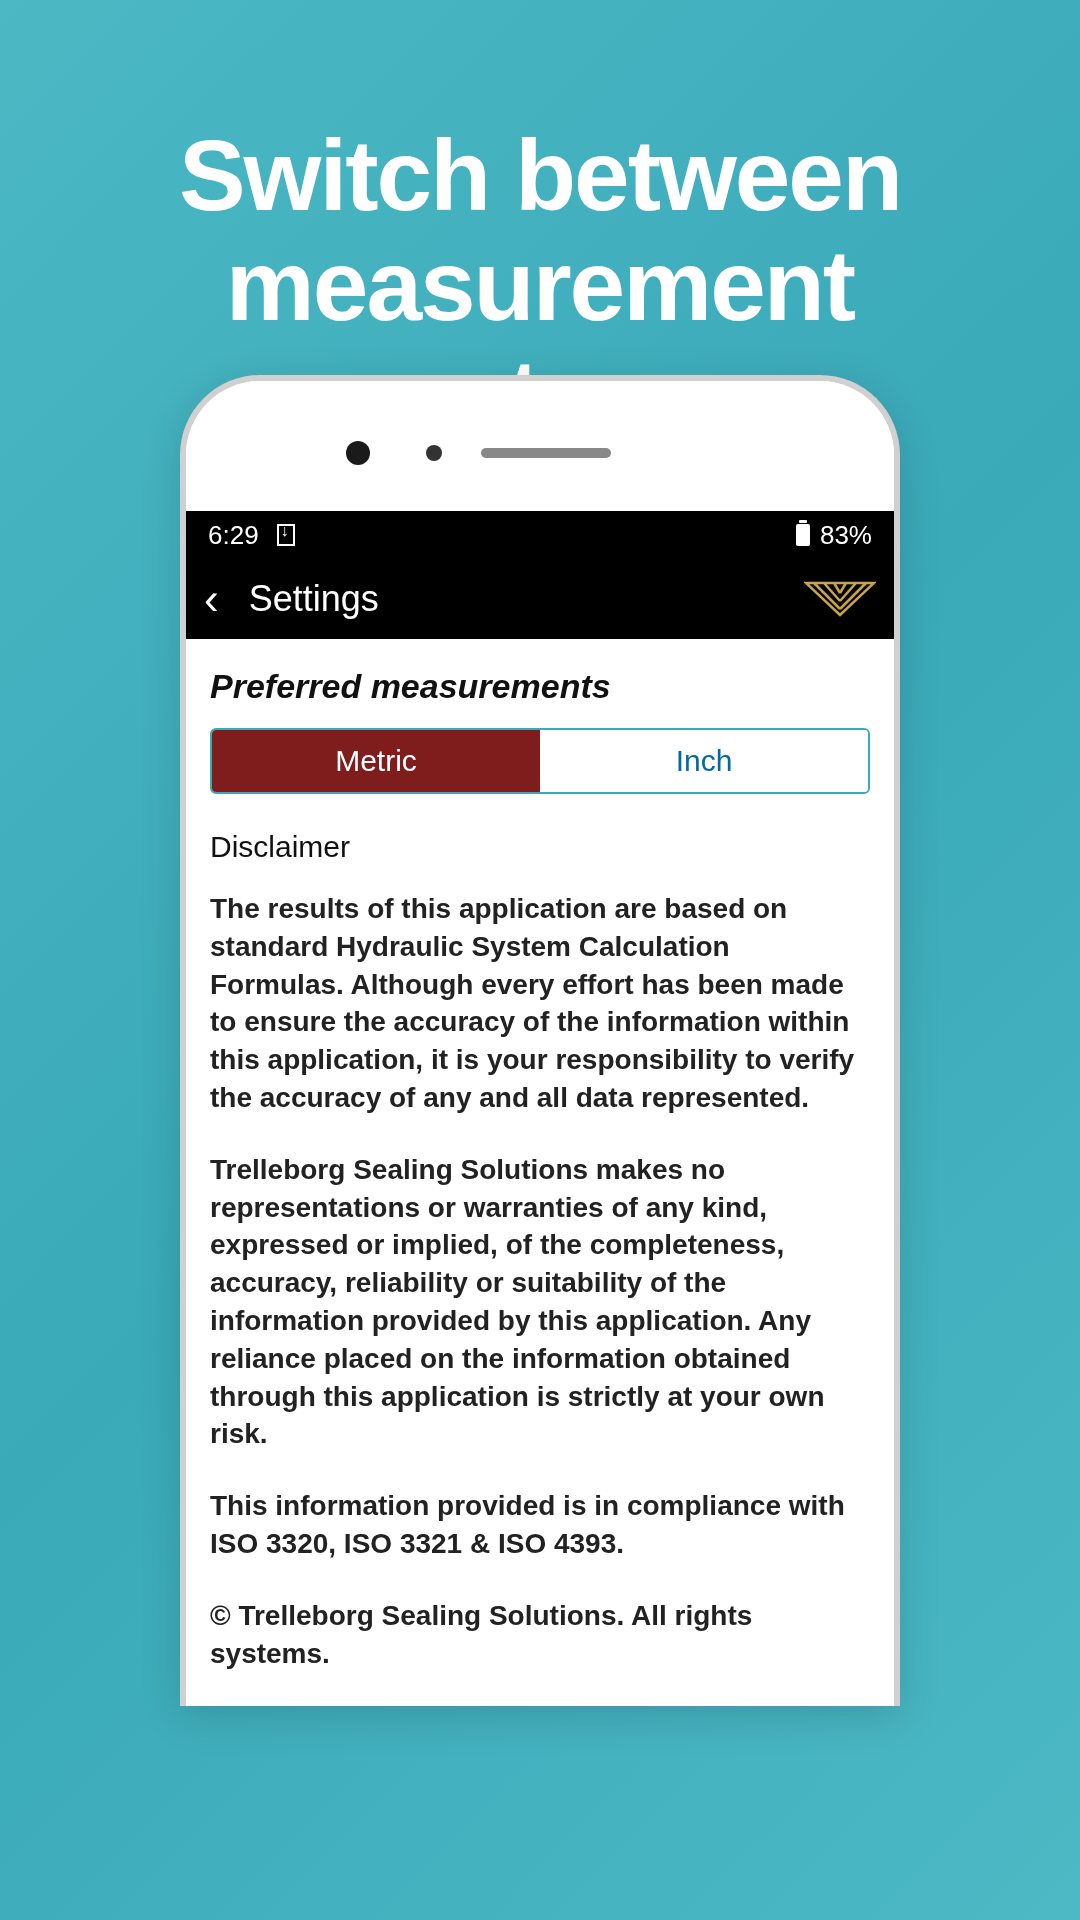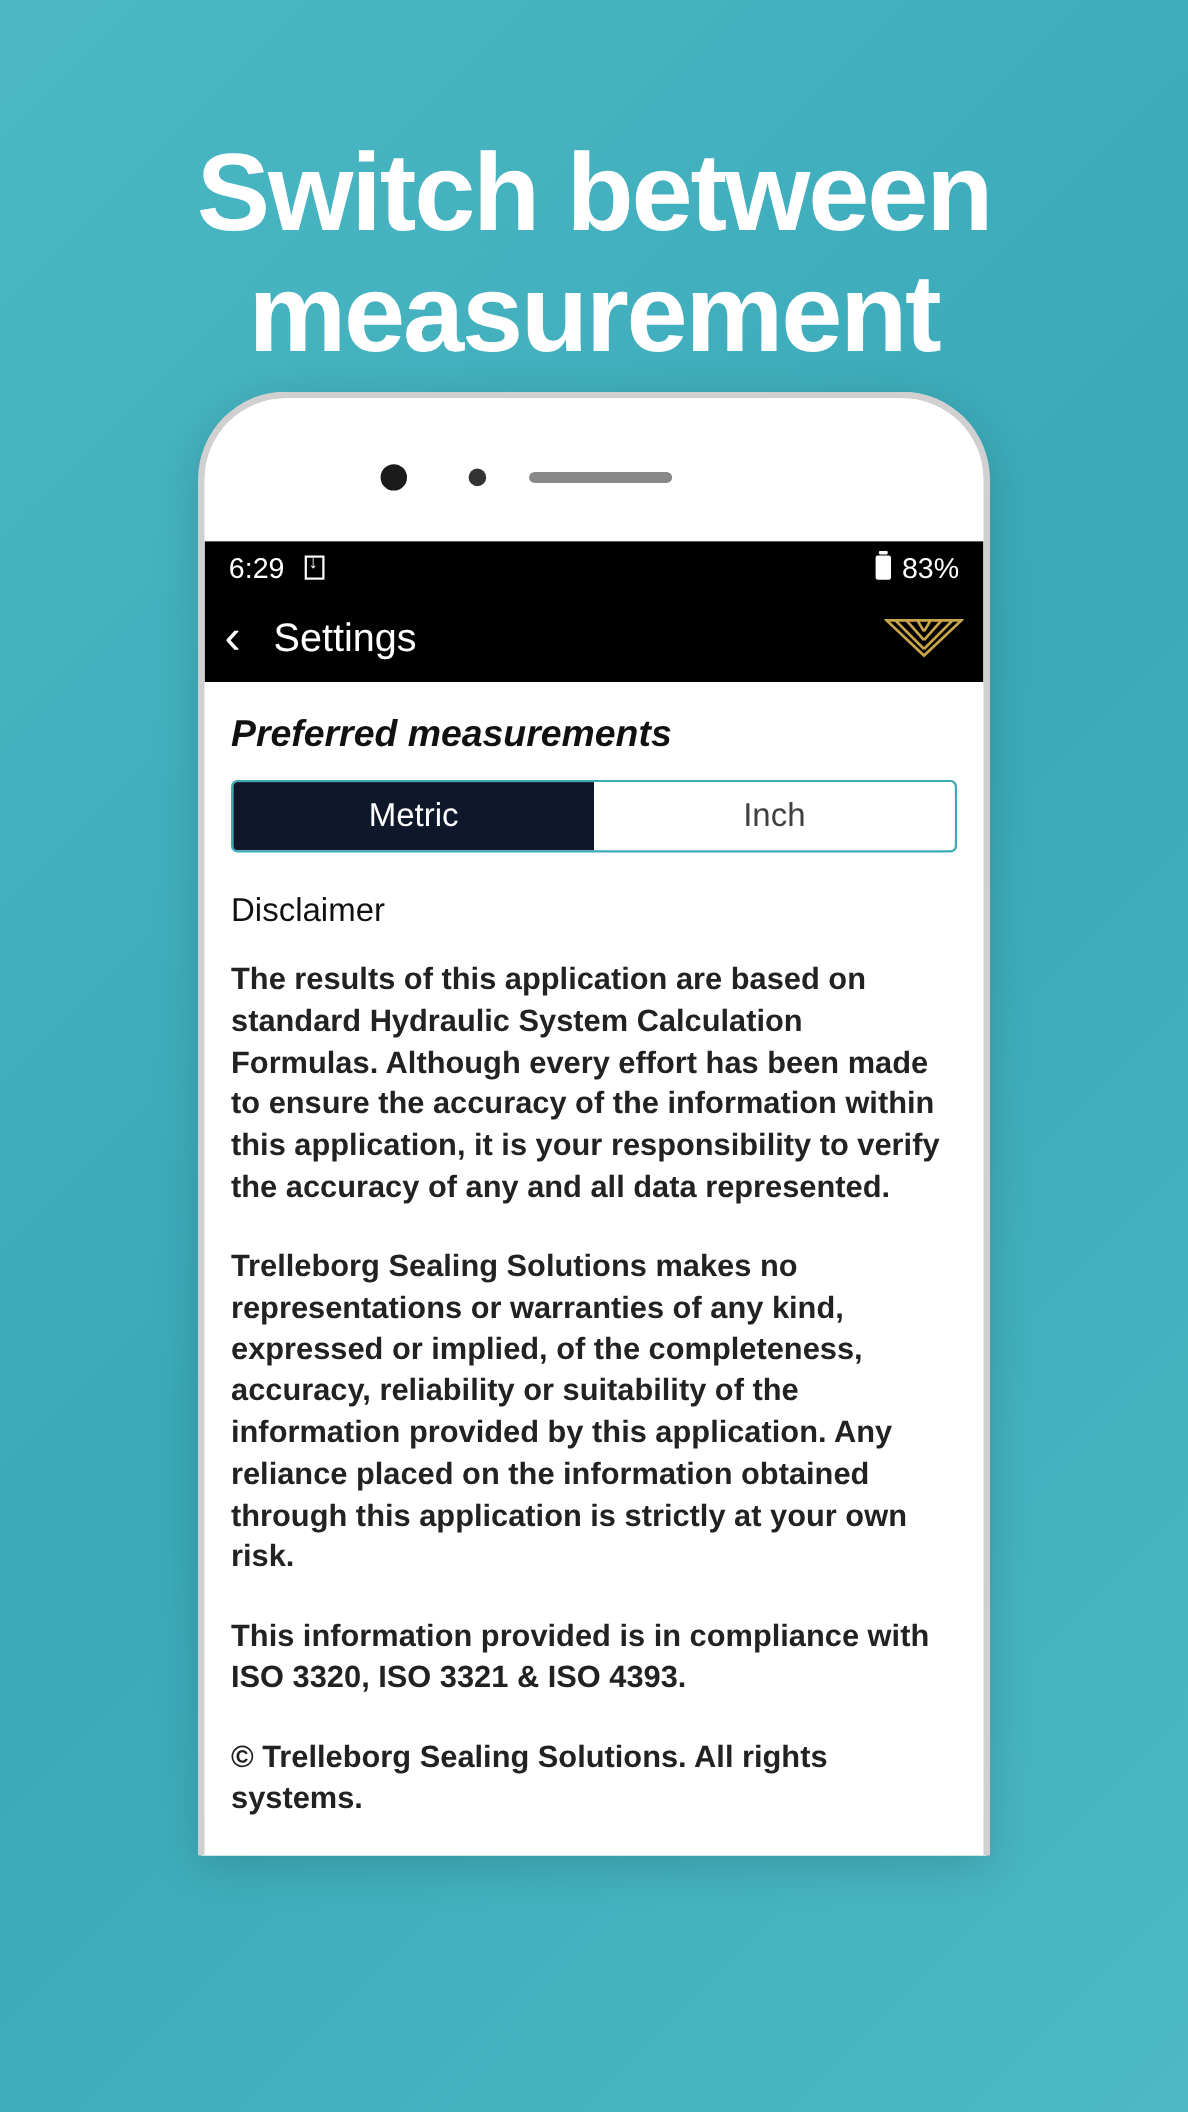--- a/index.html
+++ b/index.html
@@ -15,21 +15,21 @@
       color: #ffffff;
       font-size: 100px;
       font-weight: 700;
       text-align: center;
       padding: 120px 20px 0 20px;
       line-height: 1.1;
       letter-spacing: -2px;
     }
     .phone-frame {
       position: absolute;
-      top: 356px;
+      top: 375px;
       left: 50%;
       transform: translateX(-50%);
       width: 720px;
       background: #ffffff;
       border-radius: 80px 80px 0 0;
       border: 6px solid #d0d0d0;
       border-bottom: none;
       box-shadow: 0 10px 40px rgba(0,0,0,0.15);
       overflow: hidden;
     }
@@ -154,27 +154,26 @@
       margin-bottom: 36px;
     }
     .segment {
       flex: 1;
       text-align: center;
       padding: 14px 0;
       font-size: 30px;
       cursor: pointer;
     }
     .segment.active {
-      background: #0f172a;
+      background: #7f1d1d;
       color: #ffffff;
     }
     .segment.inactive {
       background: #ffffff;
-      color: #404040;
-      border-radius: 15px;
+      color: #0369a1;
     }
     .disclaimer-heading {
       font-size: 30px;
       font-weight: 400;
       margin-bottom: 26px;
     }
     .paragraph {
       font-size: 28px;
       line-height: 1.35;
       color: #222;

